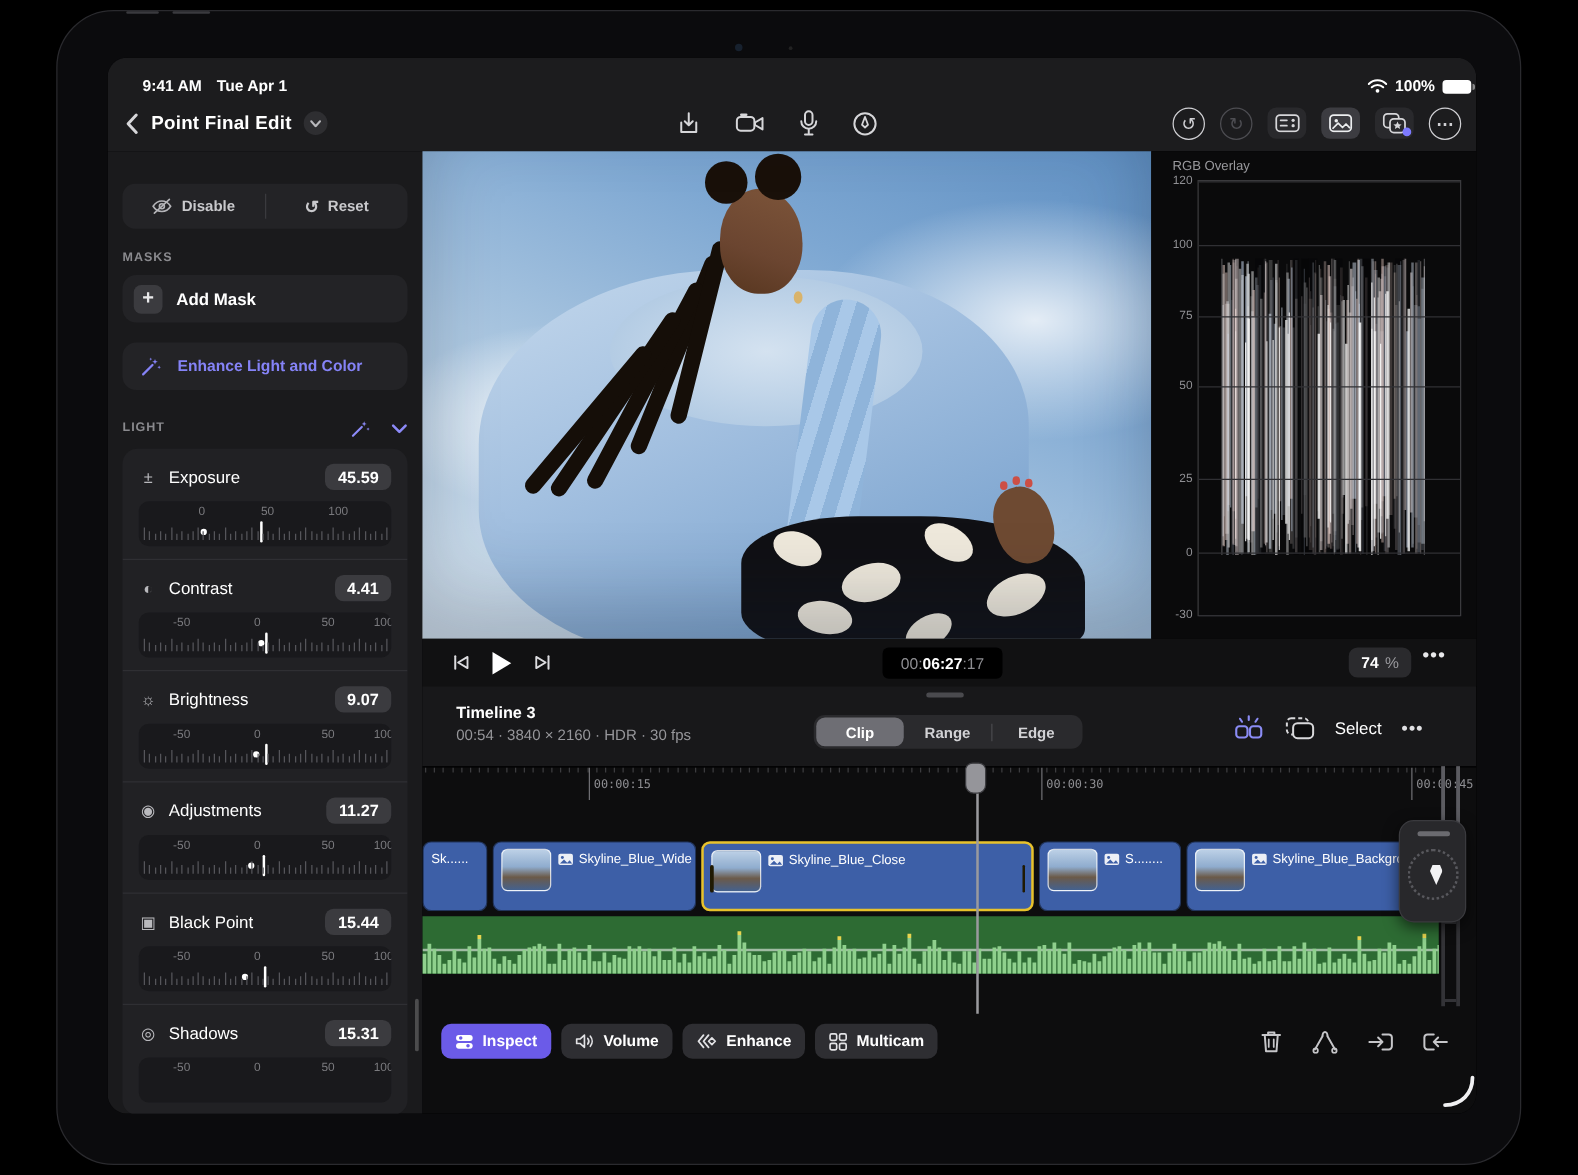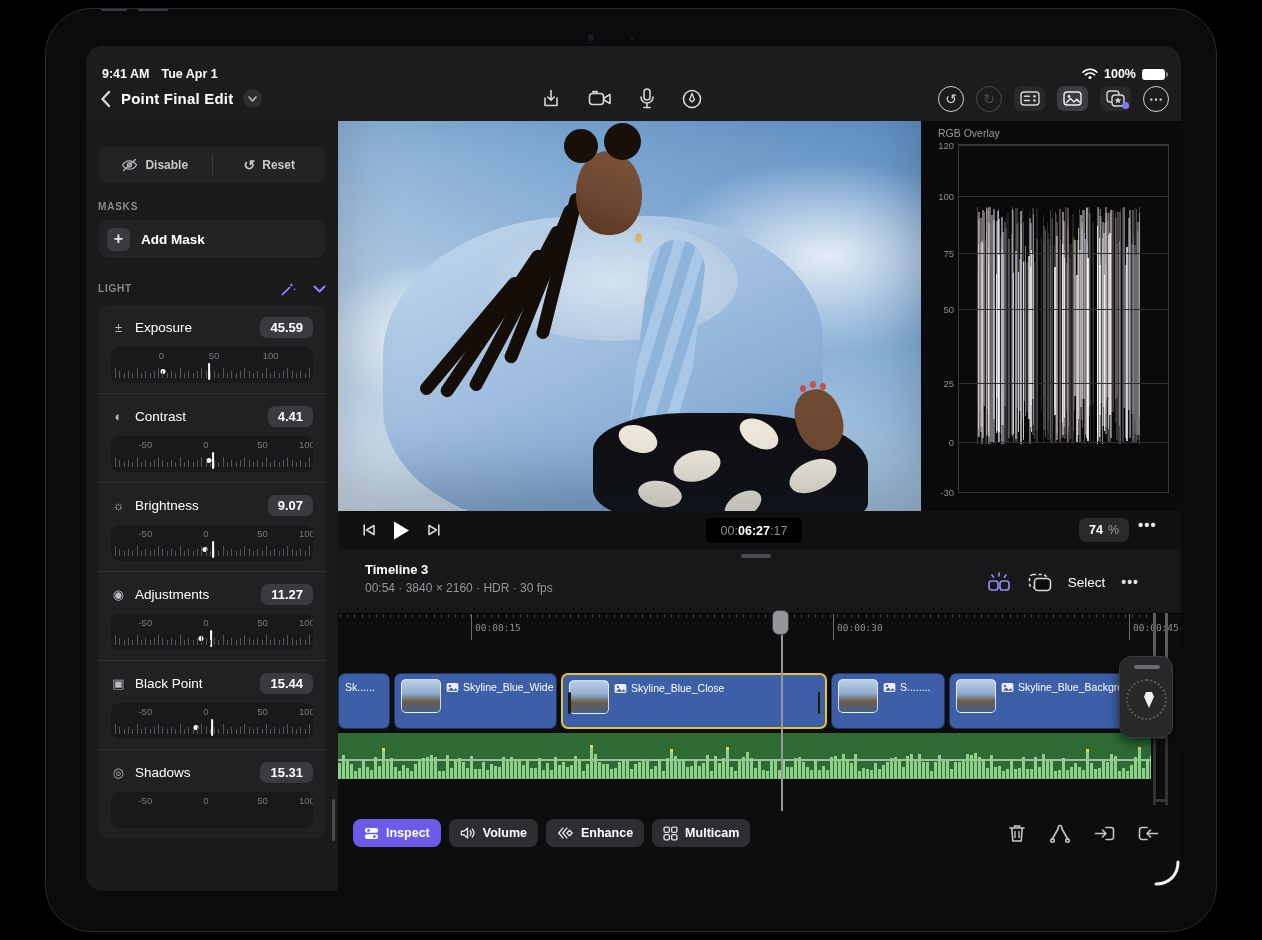--- a/index.html
+++ b/index.html
@@ -6,22 +6,22 @@
   *{box-sizing:border-box;font-family:"Liberation Sans",sans-serif;}
   .stage{position:relative;width:1262px;height:940px;background:#000;overflow:hidden;}
   .device{position:absolute;left:45px;top:8px;width:1172px;height:924px;background:#0b0b0d;
           border:1px solid #2a2a2e;border-radius:46px;box-shadow:0 0 0 1px #000,0 8px 30px rgba(0,0,0,.8);}
   .dev-btn{position:absolute;top:0;height:2px;background:#3a3a3e;border-radius:2px;}
   .cam-dot{position:absolute;border-radius:50%;}
   .screen{position:absolute;left:40px;top:37px;width:1095px;height:845px;background:#000;border-radius:16px;overflow:hidden;}
 
   
   .topbar{position:absolute;left:0;top:0;width:1095px;height:75px;background:#1c1c1e;}
-  .statusbar{position:absolute;left:0;top:0;width:100%;height:30px;display:flex;align-items:flex-start;
-             color:#fff;font-size:12.5px;font-weight:700;padding:21px 16px 0;}
+  .statusbar{position:absolute;left:12px;top:0;width:100%;height:30px;display:flex;align-items:flex-end;
+             color:#fff;font-size:12.5px;font-weight:700;padding:6px 16px 0;}
   .sb-right{margin-left:auto;display:flex;align-items:center;gap:6px;font-weight:600;}
   .battery{width:23px;height:11px;background:#fff;border-radius:3px;position:relative;}
   .battery:after{content:"";position:absolute;right:-3px;top:3px;width:2px;height:5px;background:#888;border-radius:0 2px 2px 0;}
   .toolbar{position:absolute;left:0;top:30px;width:100%;height:45px;display:flex;align-items:center;}
   .tb-left{display:flex;align-items:center;gap:10px;padding-left:14px;}
   .tb-title{color:#fff;font-size:15px;font-weight:700;letter-spacing:.2px;}
   .chip-chevron{width:19px;height:19px;border-radius:50%;background:#2e2e31;display:flex;align-items:center;justify-content:center;}
   .tb-center{position:absolute;left:455px;top:0;height:45px;display:flex;align-items:center;gap:27px;}
   .tb-right{position:absolute;right:12px;top:0;height:45px;display:flex;align-items:center;gap:12px;}
   .circle-btn{width:26px;height:26px;border-radius:50%;border:1.6px solid #cfcfd3;color:#cfcfd3;
@@ -274,20 +274,31 @@
             <div class="pill-div"></div>
             <div class="pill-half">
               <span style="font-size:14px;">↺</span>
               <span>Reset</span>
             </div>
           </div>
           <div class="sec-label">MASKS</div>
           <div class="card-btn">
             <span class="plusbox">+</span>
             <span class="addmask-label">Add Mask</span>
+          </div>
+          <div class="enhance">
+            <span>
+                <svg width="18" height="18" viewBox="0 0 18 18">
+                  <path d="M2.5 15.5L10 8" stroke="#8583f7" stroke-width="1.8" stroke-linecap="round"></path>
+                  <path d="M12 3.2l.6 1.6 1.6.6-1.6.6-.6 1.6-.6-1.6-1.6-.6 1.6-.6z" fill="#8583f7"></path>
+                  <path d="M15.3 8.4l.4 1 1 .4-1 .4-.4 1-.4-1-1-.4 1-.4z" fill="#8583f7"></path>
+                  <path d="M8.6 2l.35.9.9.35-.9.35L8.6 4.5l-.35-.9-.9-.35.9-.35z" fill="#8583f7"></path>
+                </svg>
+              </span>
+            <span class="enhance-label">Enhance Light and Color</span>
           </div>
           <div class="light-row">
             <span class="sec-label" style="margin-top:0;">LIGHT</span>
             <span class="light-icons">
               <span>
                   <svg width="17" height="17" viewBox="0 0 18 18">
                     <path d="M2.5 15.5L10 8" stroke="#8c8af8" stroke-width="1.8" stroke-linecap="round"></path>
                     <path d="M12 3.2l.6 1.6 1.6.6-1.6.6-.6 1.6-.6-1.6-1.6-.6 1.6-.6z" fill="#8c8af8"></path>
                     <path d="M15.3 8.4l.4 1 1 .4-1 .4-.4 1-.4-1-1-.4 1-.4z" fill="#8c8af8"></path>
                   </svg>
@@ -669,20 +680,26 @@
           <span class="zoom-unit">%</span>
         </div>
         <span class="tr-more">•••</span>
       </div>
 
       <section class="timeline">
         <div class="tl-header">
           <div class="drag-handle"></div>
           <span class="tl-title">Timeline 3</span>
           <span class="tl-sub">00:54 · 3840 × 2160 · HDR · 30 fps</span>
+          <div class="segmented">
+              <div class="seg sel">Clip</div>
+              <div class="seg">Range</div>
+              <div class="seg-div"></div>
+              <div class="seg">Edge</div>
+            </div>
           <div class="tl-right">
             <span>
                 <svg width="26" height="22" viewBox="0 0 26 22">
                   <rect x="3" y="10" width="9" height="9" rx="2.5" fill="none" stroke="#8b8cf5" stroke-width="1.7"></rect>
                   <rect x="14" y="10" width="9" height="9" rx="2.5" fill="none" stroke="#8b8cf5" stroke-width="1.7"></rect>
                   <path d="M13 2v3M6 4l1.6 2.4M20 4l-1.6 2.4" stroke="#8b8cf5" stroke-width="1.7" stroke-linecap="round"></path>
                 </svg>
               </span>
             <span>
                 <svg width="24" height="19" viewBox="0 0 24 19">

